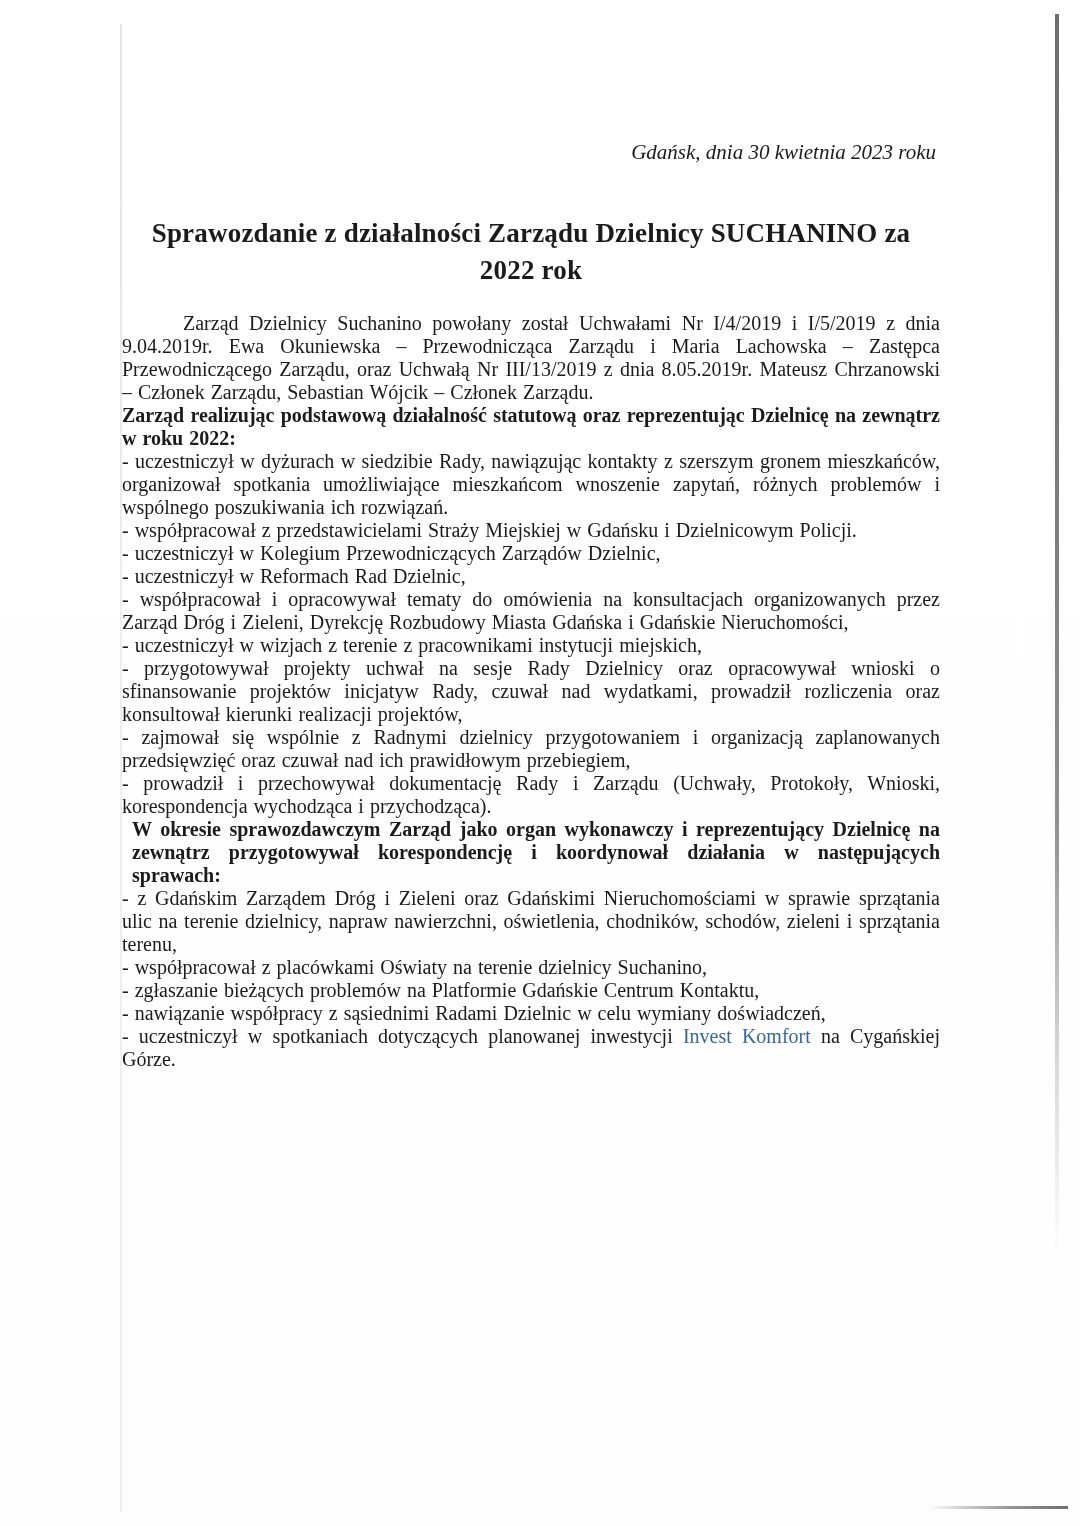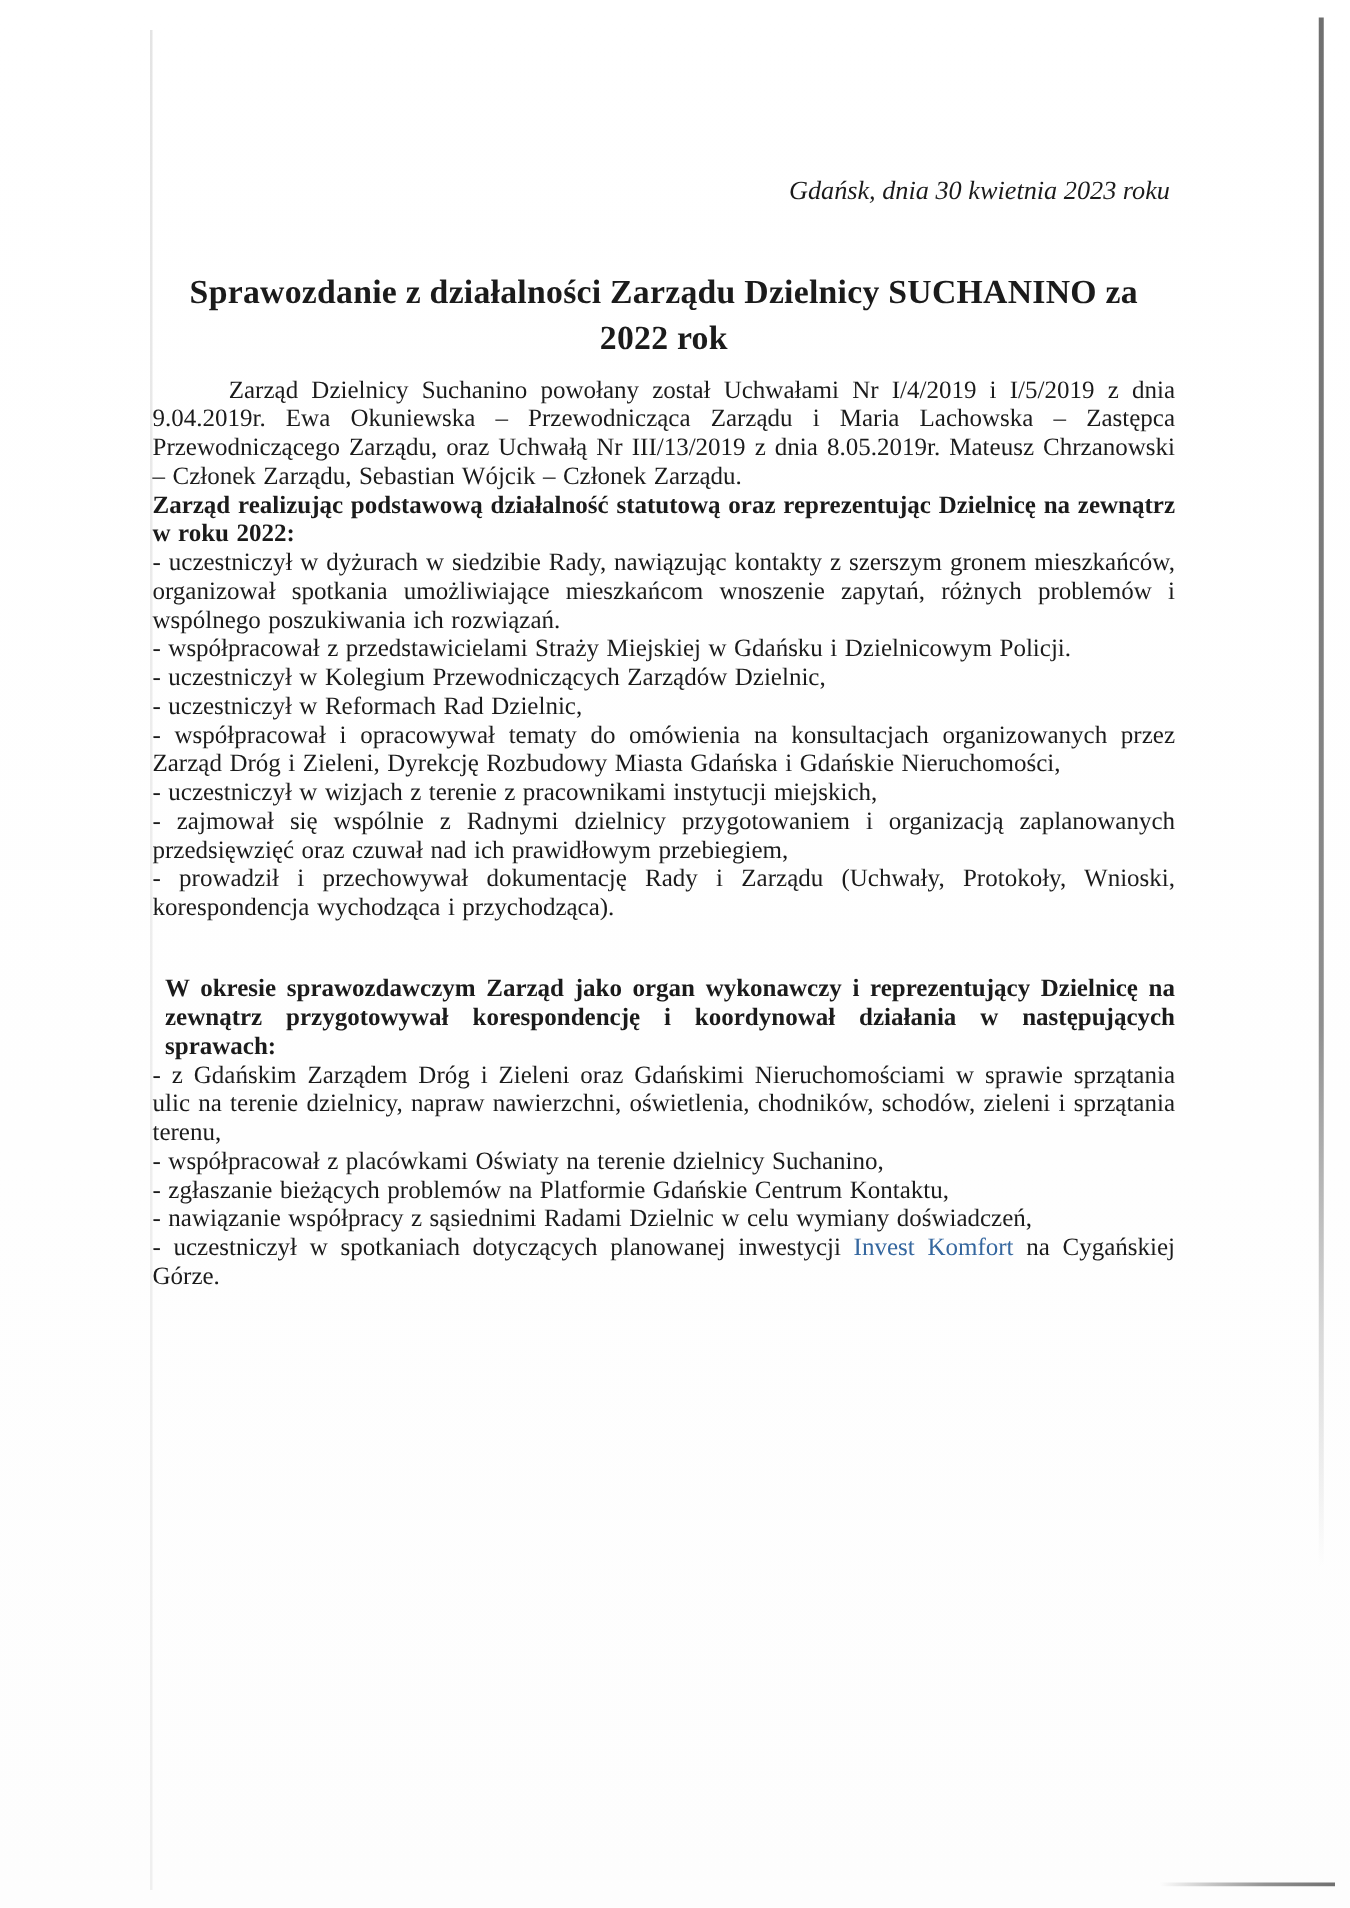--- a/index.html
+++ b/index.html
@@ -71,28 +71,27 @@
     letter-spacing: 0.2px;
   }
   .para, .item, .sec-heading {
     font-size: 20px;
     line-height: 23px;
     margin: 0;
     text-align: justify;
     word-spacing: 1px;
   }
   .intro {
-    margin-top: 12px;
+    margin-top: 23px;
     text-indent: 61px;
   }
   .sec-heading {
     font-weight: bold;
   }
   .sec-heading.sec2 {
-    margin-top: 42px;
     padding-left: 10px;
   }
   .link-text {
     
   }
 </style>
 </head>
 <body>
 
 <div class="page">
@@ -111,20 +110,21 @@
 
     <p class="sec-heading" data-bind="document.section1.heading">Zarząd realizując podstawową działalność statutową oraz reprezentując Dzielnicę na zewnątrz w roku 2022:</p>
 
     <div>
         <p class="item">- uczestniczył w dyżurach w siedzibie Rady, nawiązując kontakty z szerszym gronem mieszkańców, organizował spotkania umożliwiające mieszkańcom wnoszenie zapytań, różnych problemów i wspólnego poszukiwania ich rozwiązań.</p>
         <p class="item">- współpracował z przedstawicielami Straży Miejskiej w Gdańsku i Dzielnicowym Policji.</p>
         <p class="item">- uczestniczył w Kolegium Przewodniczących Zarządów Dzielnic,</p>
         <p class="item">- uczestniczył w Reformach Rad Dzielnic,</p>
         <p class="item">- współpracował i opracowywał tematy do omówienia na konsultacjach organizowanych przez Zarząd Dróg i Zieleni, Dyrekcję Rozbudowy Miasta Gdańska i Gdańskie Nieruchomości,</p>
         <p class="item">- uczestniczył w wizjach z terenie z pracownikami instytucji miejskich,</p>
+        <p class="item">- przygotowywał projekty uchwał na sesje Rady Dzielnicy oraz opracowywał wnioski o sfinansowanie projektów inicjatyw Rady, czuwał nad wydatkami, prowadził rozliczenia oraz konsultował kierunki realizacji projektów,</p>
         <p class="item">- zajmował się wspólnie z Radnymi dzielnicy przygotowaniem i organizacją zaplanowanych przedsięwzięć oraz czuwał nad ich prawidłowym przebiegiem,</p>
         <p class="item">- prowadził i przechowywał dokumentację Rady i Zarządu (Uchwały, Protokoły, Wnioski, korespondencja wychodząca i przychodząca).</p>
       </div>
 
     <p class="sec-heading sec2" data-bind="document.section2.heading">W okresie sprawozdawczym Zarząd jako organ wykonawczy i reprezentujący Dzielnicę na zewnątrz przygotowywał korespondencję i koordynował działania w następujących sprawach:</p>
 
     <div>
         <p class="item">- z Gdańskim Zarządem Dróg i Zieleni oraz Gdańskimi Nieruchomościami w sprawie sprzątania ulic na terenie dzielnicy, napraw nawierzchni, oświetlenia, chodników, schodów, zieleni i sprzątania terenu,</p>
         <p class="item">- współpracował z placówkami Oświaty na terenie dzielnicy Suchanino,</p>
         <p class="item">- zgłaszanie bieżących problemów na Platformie Gdańskie Centrum Kontaktu,</p>

